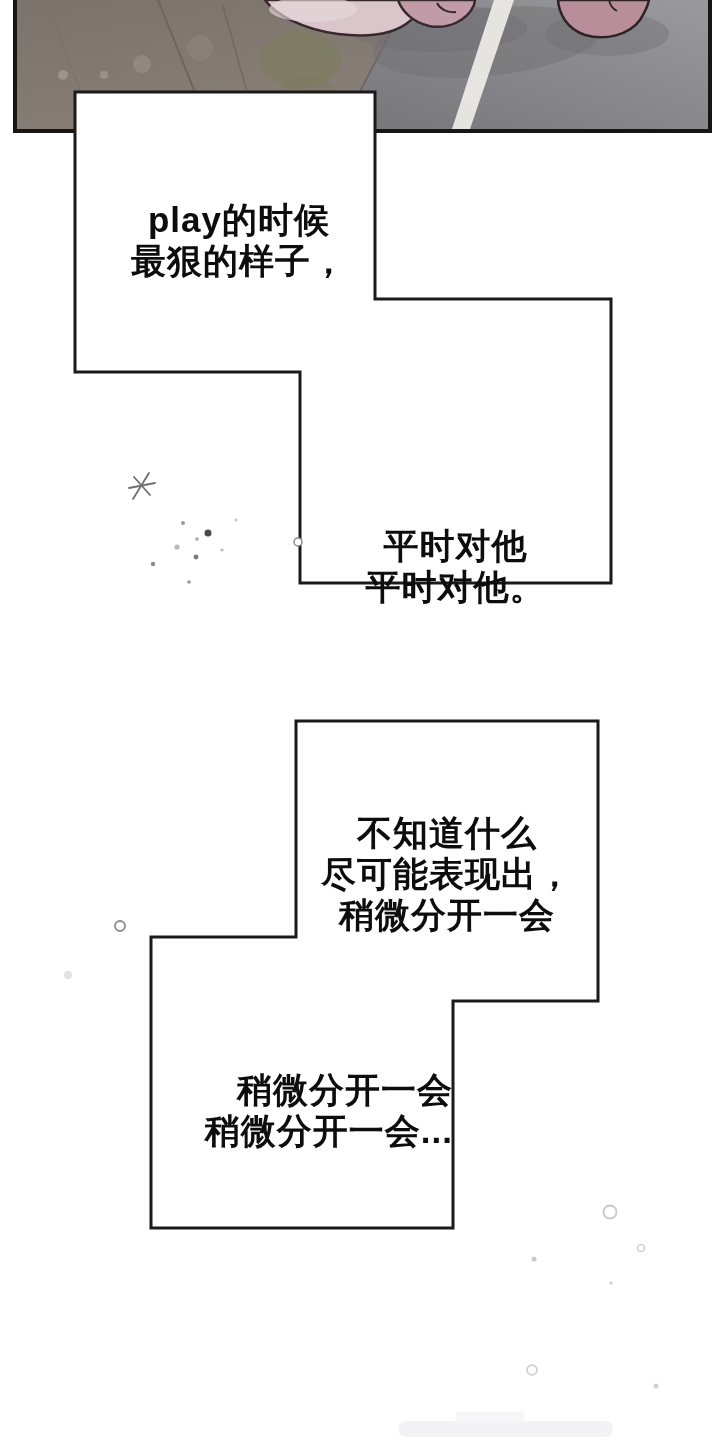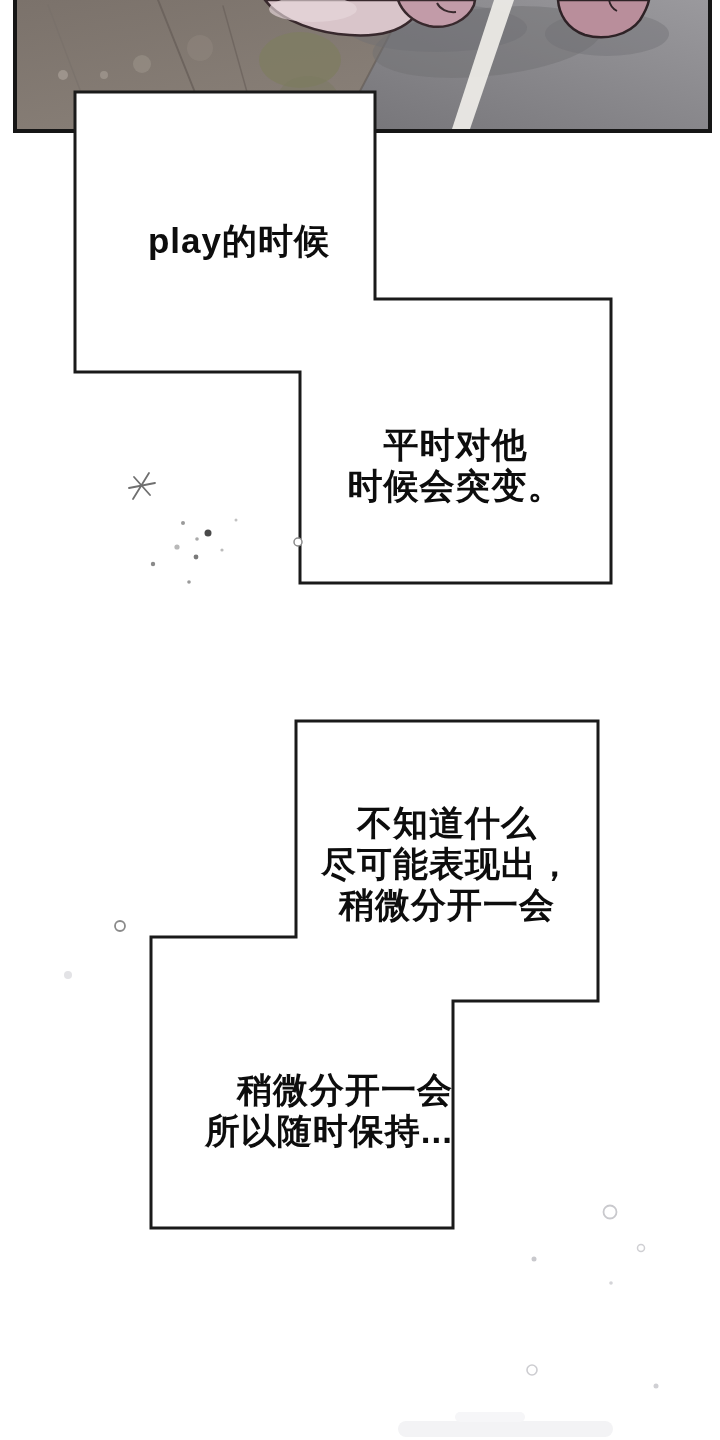--- a/index.html
+++ b/index.html
@@ -15,22 +15,22 @@
 
   
   .overlay{position:absolute;left:0;top:0;width:720px;height:1440px;pointer-events:none;}
 
   
   .cap{position:absolute;display:flex;flex-direction:column;align-items:center;
        justify-content:center;text-align:center;color:#0d0d0d;
        font-weight:700;font-size:35px;line-height:41px;letter-spacing:1px;}
   .cap div{white-space:nowrap;}
   .cap1{left:75px;top:92px;width:328px;height:280px;padding-top:8px;}
-  .cap2{left:300px;top:299px;width:311px;height:284px;padding-top:24px;}
-  .cap3{left:296px;top:721px;width:302px;height:280px;padding-top:2px;}
+  .cap2{left:300px;top:299px;width:311px;height:284px;padding-top:24px;justify-content:flex-end;}
+  .cap3{left:296px;top:721px;width:302px;height:280px;padding-top:12px;}
   .cap4{left:151px;top:937px;width:302px;height:291px;padding-top:27px;align-items:flex-end;}
 </style>
 </head>
 <body>
 
 <div class="page">
 
   <div class="panel">
     <svg viewBox="0 0 691 129" preserveAspectRatio="none">
       <defs>
@@ -121,31 +121,32 @@
     </g>
 
     <g>
       <rect x="398" y="1421" width="215" height="16" rx="8" fill="#f3f3f5"></rect>
       <rect x="455" y="1412" width="70" height="10" rx="5" fill="#f6f6f8"></rect>
     </g>
   </svg>
 
   <div class="cap cap1">
     <div>play的时候</div>
+    <div>最狠的样子，</div>
   </div>
 
   <div class="cap cap2">
     <div>平时对他</div>
-    <div>时候会突变。</div>
+    <div>平时对他。</div>
   </div>
 
   <div class="cap cap3">
     <div>不知道什么</div>
     <div>尽可能表现出，</div>
     <div>稍微分开一会</div>
   </div>
 
   <div class="cap cap4">
     <div>稍微分开一会</div>
-    <div>所以随时保持...</div>
+    <div>稍微分开一会...</div>
   </div>
 
 </div>
 
 </body></html>

